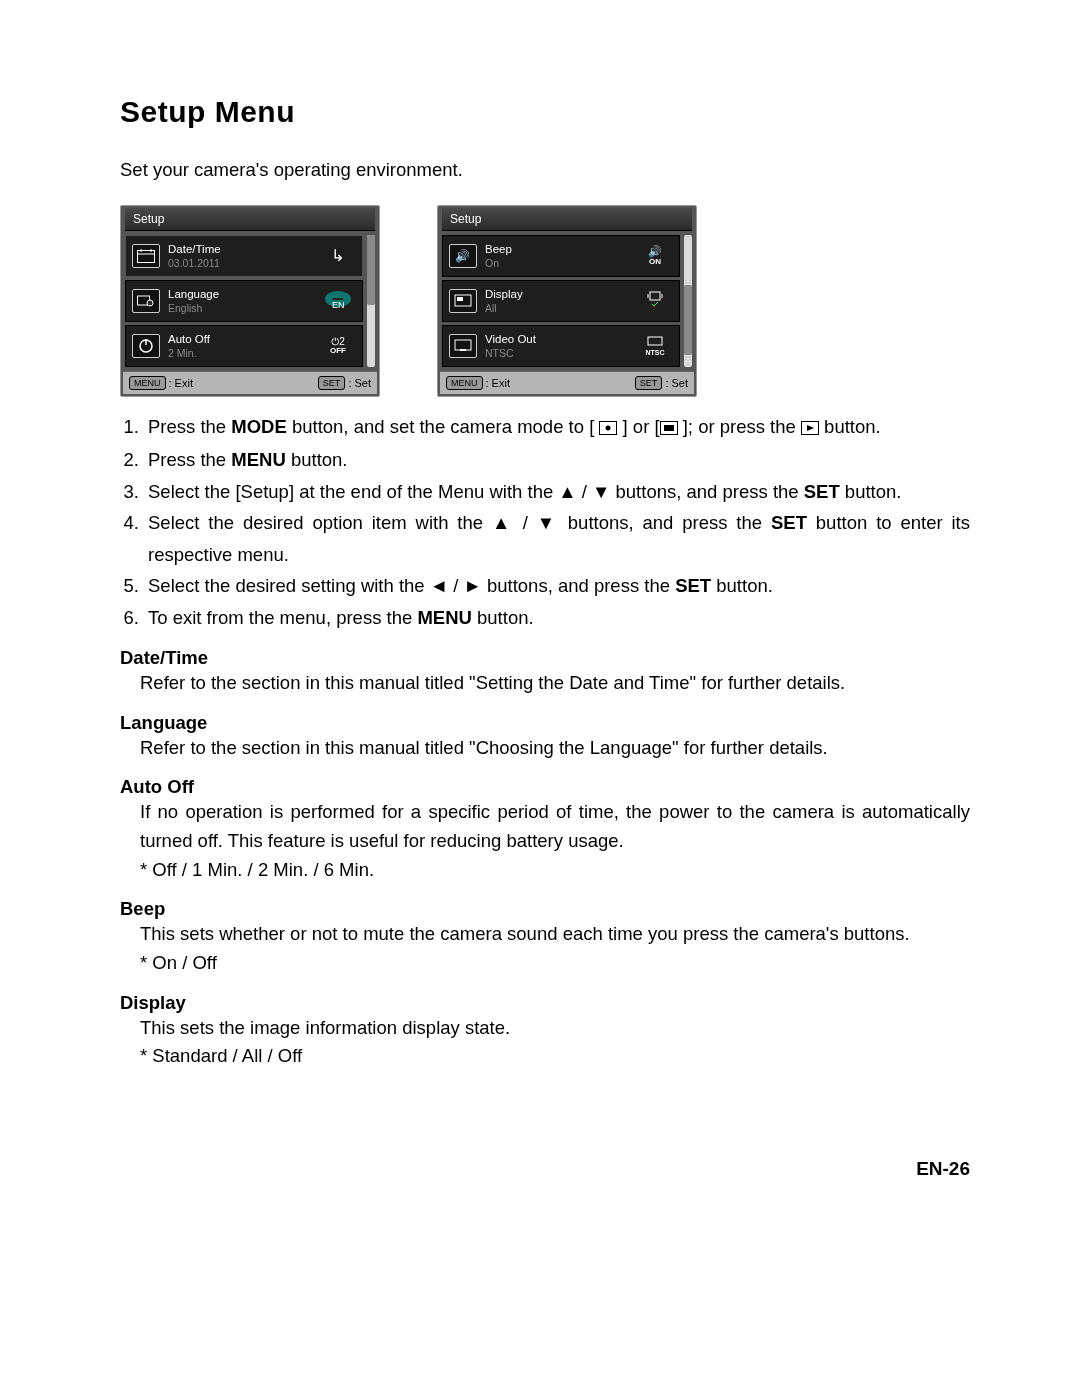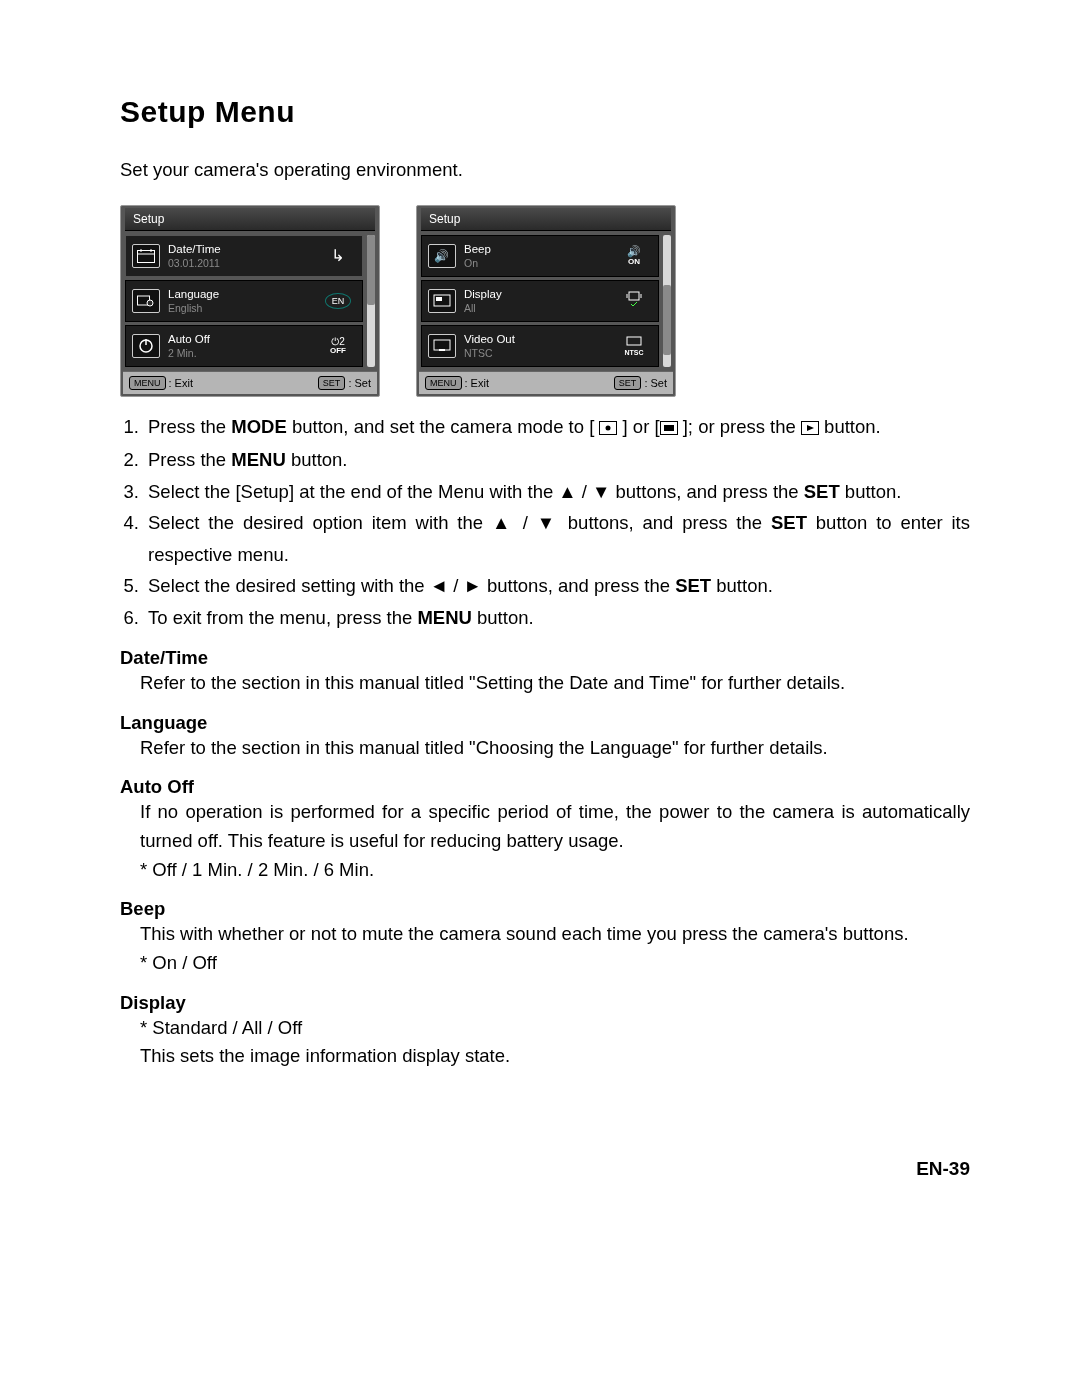--- a/index.html
+++ b/index.html
@@ -20,21 +20,21 @@
     font-size: 30px;
     letter-spacing: 0.5px;
     margin-bottom: 30px;
   }
   .subtitle {
     font-size: 18.5px;
     margin-bottom: 24px;
   }
   .screens {
     display: flex;
-    gap: 36px;
+    gap: 57px;
     margin-bottom: 14px;
   }
   .screen {
     width: 260px;
     background: #565656;
     border: 1px solid #999;
     border-radius: 2px;
     padding: 2px 0 0 0;
     color: #ddd;
     font-size: 11px;
@@ -200,21 +200,21 @@
               <svg width="18" height="14" viewBox="0 0 18 14">
                   <rect x="0.5" y="2" width="12" height="9" fill="none" stroke="#fff"></rect>
                   <circle cx="13" cy="9" r="3" fill="#2b2b2b" stroke="#fff"></circle>
                 </svg>
             </div>
             <div class="text-cell">
               <span class="t1">Language</span>
               <span class="t2">English</span>
             </div>
             <div class="val-cell">
-              <span style="display:inline-block;border:1px solid #0f766e;border-radius:50%;width:26px;height:16px;line-height:15px;font-size:9px">EN</span>
+              <span style="display:inline-block;border:7px solid #0f766e;border-radius:50%;width:26px;height:16px;line-height:15px;font-size:9px">EN</span>
             </div>
           </div>
           <div class="row">
             <div class="icon-cell">
               <svg width="16" height="16" viewBox="0 0 16 16">
                   <circle cx="8" cy="8" r="6" fill="none" stroke="#fff" stroke-width="1.5"></circle>
                   <line x1="8" y1="1" x2="8" y2="7" stroke="#fff" stroke-width="1.5"></line>
                 </svg>
             </div>
             <div class="text-cell">
@@ -336,23 +336,23 @@
     <h3>Language</h3>
     <p>Refer to the section in this manual titled "Choosing the Language" for further details.</p>
   </div>
   <div class="section">
     <h3>Auto Off</h3>
     <p>If no operation is performed for a specific period of time, the power to the camera is automatically turned off. This feature is useful for reducing battery usage.</p>
     <p>* Off / 1 Min. / 2 Min. / 6 Min.</p>
   </div>
   <div class="section">
     <h3>Beep</h3>
-    <p>This with whether or not to mute the camera sound each time you press the camera's buttons.</p>
+    <p>This sets whether or not to mute the camera sound each time you press the camera's buttons.</p>
     <p>* On / Off</p>
   </div>
   <div class="section">
     <h3>Display</h3>
+    <p>This sets the image information display state.</p>
     <p>* Standard / All / Off</p>
-    <p>This sets the image information display state.</p>
   </div>
 </div>
 
-<div class="footer-page">EN-39</div>
+<div class="footer-page">EN-26</div>
 
 </body></html>

